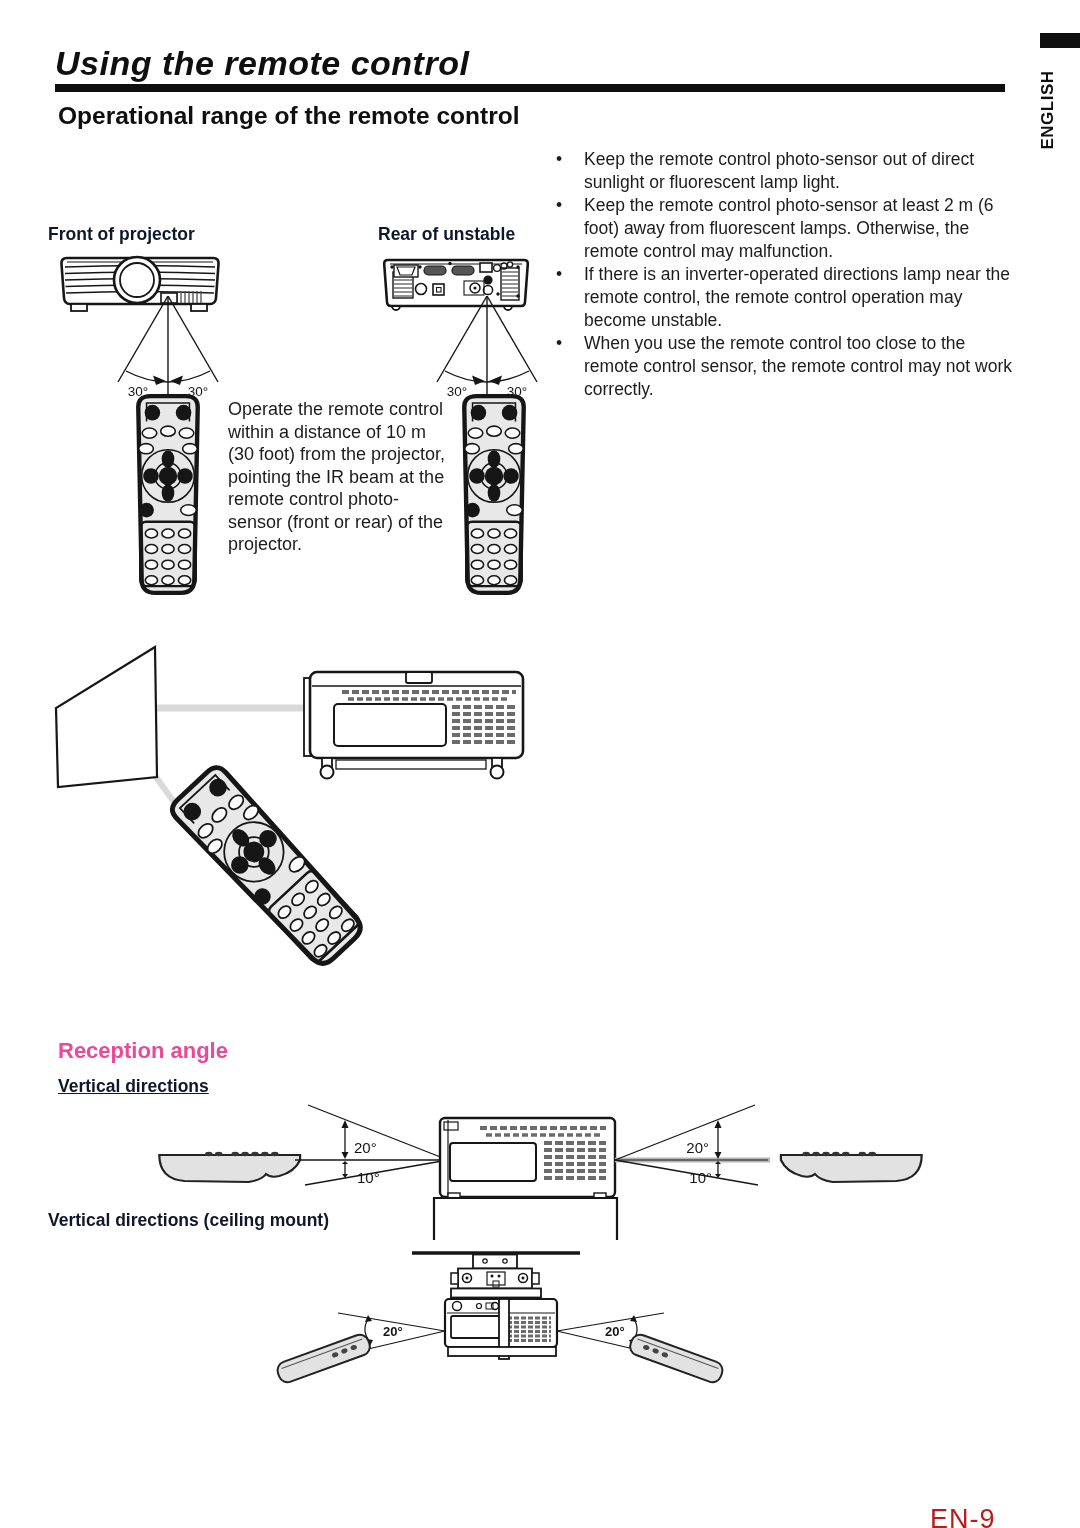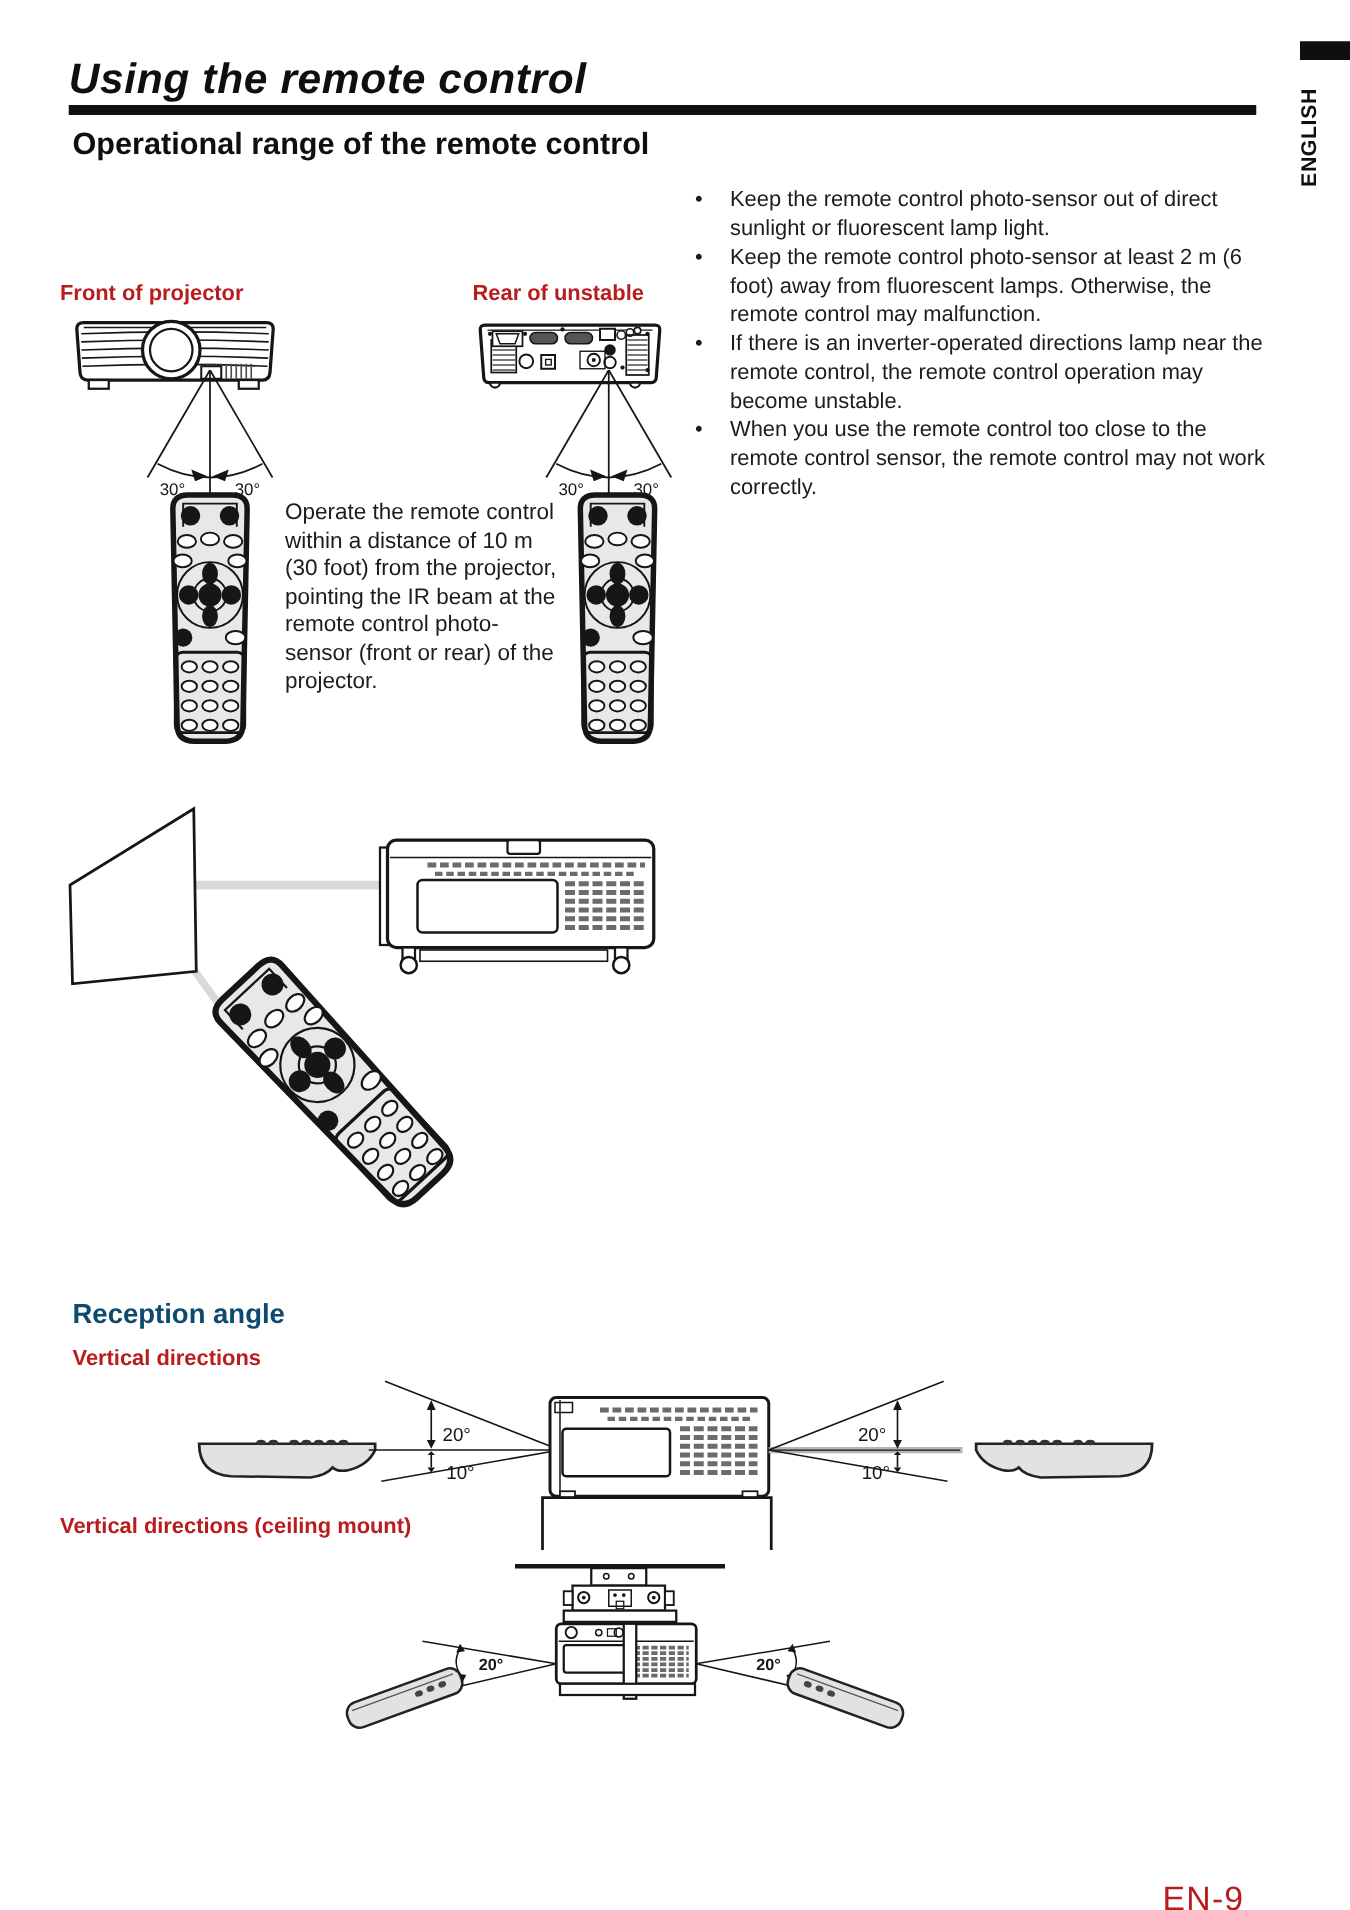--- a/index.html
+++ b/index.html
@@ -21,27 +21,27 @@
     align-items:center;justify-content:center;
   }
   .lang-text span{
     transform:rotate(-90deg);white-space:nowrap;font-weight:bold;
     font-size:17px;letter-spacing:0.5px;color:#0f0f0f;
   }
   .h2{left:58px;top:102px;font-size:24.5px;font-weight:bold;color:#0f0f0f;white-space:nowrap;}
   .bullets{left:556px;top:148px;width:458px;list-style:none;margin:0;padding:0;}
   .bullets li{display:flex;font-size:17.5px;line-height:23px;margin:0;}
   .bullets .dot{width:28px;flex:0 0 28px;}
-  .lbl{font-size:17.5px;font-weight:bold;color:#b91c1c;white-space:nowrap;}
+  .lbl{font-size:17.5px;font-weight:bold;color:#0f172a;white-space:nowrap;}
   .front-lbl{left:48px;top:224px;}
   .rear-lbl{left:378px;top:224px;}
   .operate-note{left:228px;top:398px;width:222px;font-size:18px;line-height:22.5px;}
   .screen-note{left:348px;top:794px;width:470px;font-size:17.5px;line-height:24px;}
-  .h3{left:58px;top:1038px;font-size:22px;font-weight:bold;color:#0c4a6e;white-space:nowrap;}
-  .vert-lbl{left:58px;top:1076px;}
+  .h3{left:58px;top:1038px;font-size:22px;font-weight:bold;color:#ec4899;white-space:nowrap;}
+  .vert-lbl{left:58px;top:1076px;text-decoration:underline;}
   .ceil-lbl{left:48px;top:1210px;text-align:center;}
   .page-num{left:930px;top:1504px;width:110px;font-size:27px;color:#b91c1c;letter-spacing:1px;}
   svg{display:block;}
   svg text{font-family:"Liberation Sans", sans-serif;fill:#161616;}
   .ang{font-size:13.5px;}
   .ang15{font-size:15px;}
   .angb{font-size:13px;font-weight:bold;}
 </style>
 </head>
 <body>

